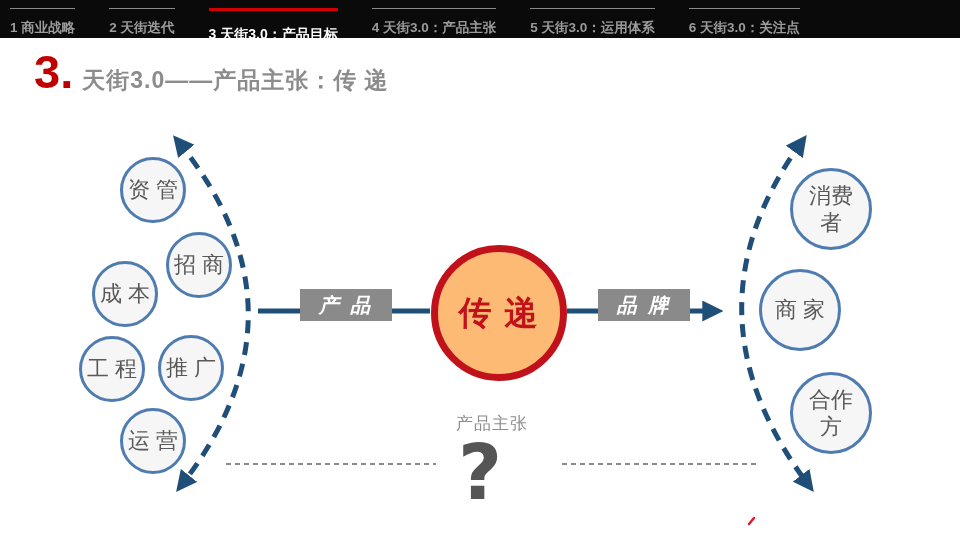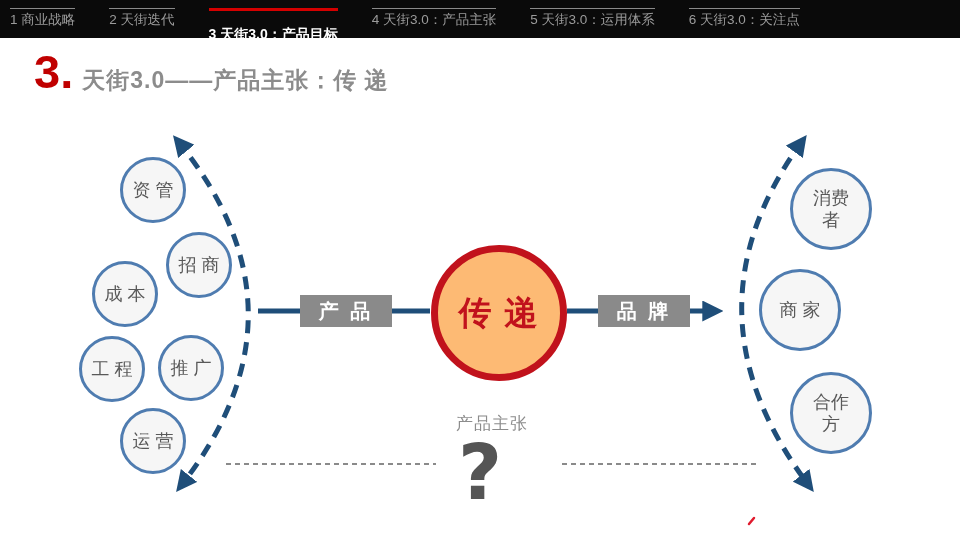--- a/index.html
+++ b/index.html
@@ -7,22 +7,22 @@
   body { font-family: "Liberation Sans", sans-serif; background: #ffffff; }
   .slide { position: relative; width: 960px; height: 540px; background: #ffffff; overflow: hidden; }
 
   
   .navbar {
     position: absolute; top: 0; left: 0; width: 960px; height: 38px;
     background: #0a0a0a; display: flex; align-items: flex-start;
     padding: 8px 0 0 10px; gap: 34px;
   }
   .nav-tab {
-    border-top: 1px solid #8a8a8a; padding-top: 2px;
-    color: #9b9b9b; font-size: 13.5px; white-space: nowrap; cursor: pointer;
+    border-top: 1px solid #8a8a8a; padding-top: 10px;
+    color: #9b9b9b; font-size: 13.5px; white-space: nowrap; cursor: pointer; font-weight: bold;
   }
   .nav-tab.active {
     border-top: 3px solid #d40000; padding-top: 15px;
     color: #ffffff; font-weight: bold; font-size: 14px;
   }
 
   
   .title-row {
     position: absolute; left: 34px; top: 48px;
     display: flex; align-items: baseline;
@@ -31,40 +31,40 @@
   .title-text { color: #8c8c8c; font-size: 23px; font-weight: bold; margin-left: 9px; letter-spacing: 1px; }
 
   
   .diagram-svg { position: absolute; left: 0; top: 0; width: 960px; height: 540px; z-index: 1; }
 
   
   .node-circle {
     position: absolute; z-index: 2; border-radius: 50%;
     background: #f6f6f6; border: 3px solid #4f7cb0;
     display: flex; align-items: center; justify-content: center;
-    color: #595959; font-size: 18px; text-align: center;
+    color: #595959; font-size: 22px; text-align: center;
     white-space: pre-line; line-height: 1.25;
   }
   .node-sm { width: 66px; height: 66px; }
   .node-lg { width: 82px; height: 82px; }
 
   
   .hub-circle {
     position: absolute; z-index: 3; left: 431px; top: 245px;
     width: 136px; height: 136px; border-radius: 50%;
     background: #fdba74; border: 7px solid #c1121c;
     display: flex; align-items: center; justify-content: center;
     color: #c1121c; font-size: 33px; font-weight: bold; letter-spacing: 2px;
   }
 
   
   .conn-box {
-    position: absolute; z-index: 2; width: 92px; height: 32px; top: 295px;
+    position: absolute; z-index: 2; width: 92px; height: 32px; top: 289px;
     background: #8a8a8a; color: #ffffff; font-size: 20px; font-weight: bold;
-    display: flex; align-items: center; justify-content: center; letter-spacing: 3px;
+    display: flex; align-items: center; justify-content: center; letter-spacing: 3px; font-style: italic;
   }
   .conn-box.left { left: 300px; }
   .conn-box.right { left: 598px; }
 
   
   .bottom-caption {
     position: absolute; z-index: 2; left: 432px; top: 412px; width: 120px;
     text-align: center; color: #8c8c8c; font-size: 17px; letter-spacing: 1px;
   }
   .question-mark {

